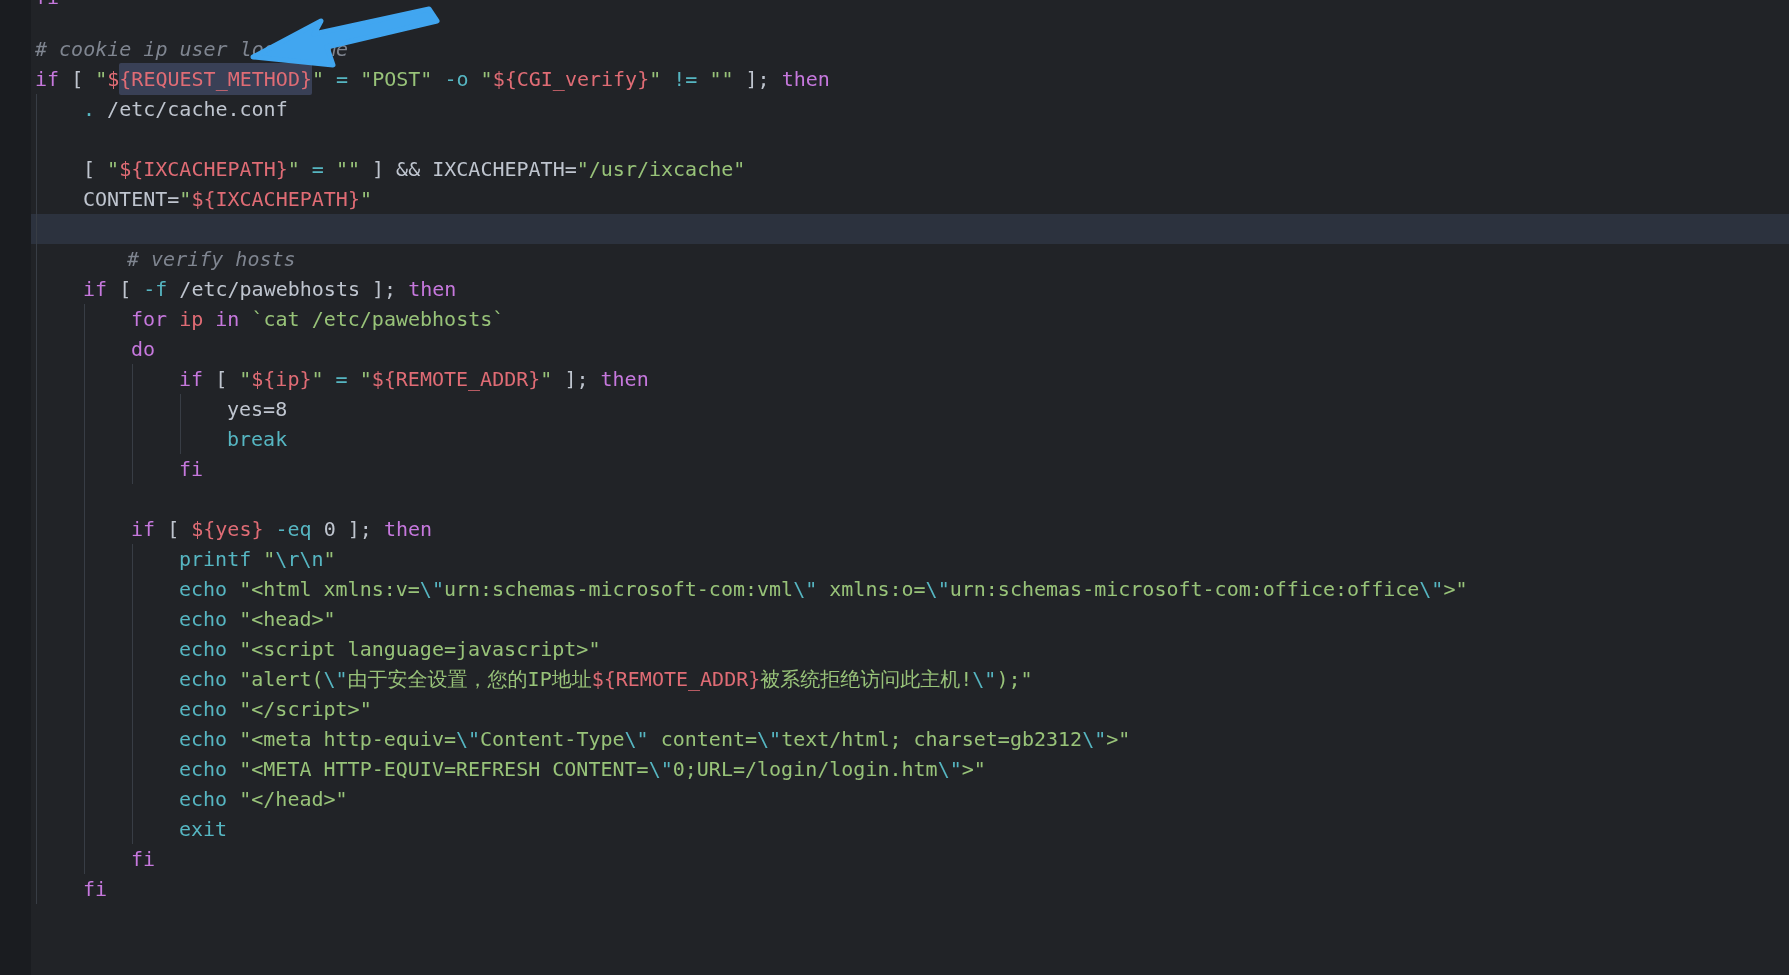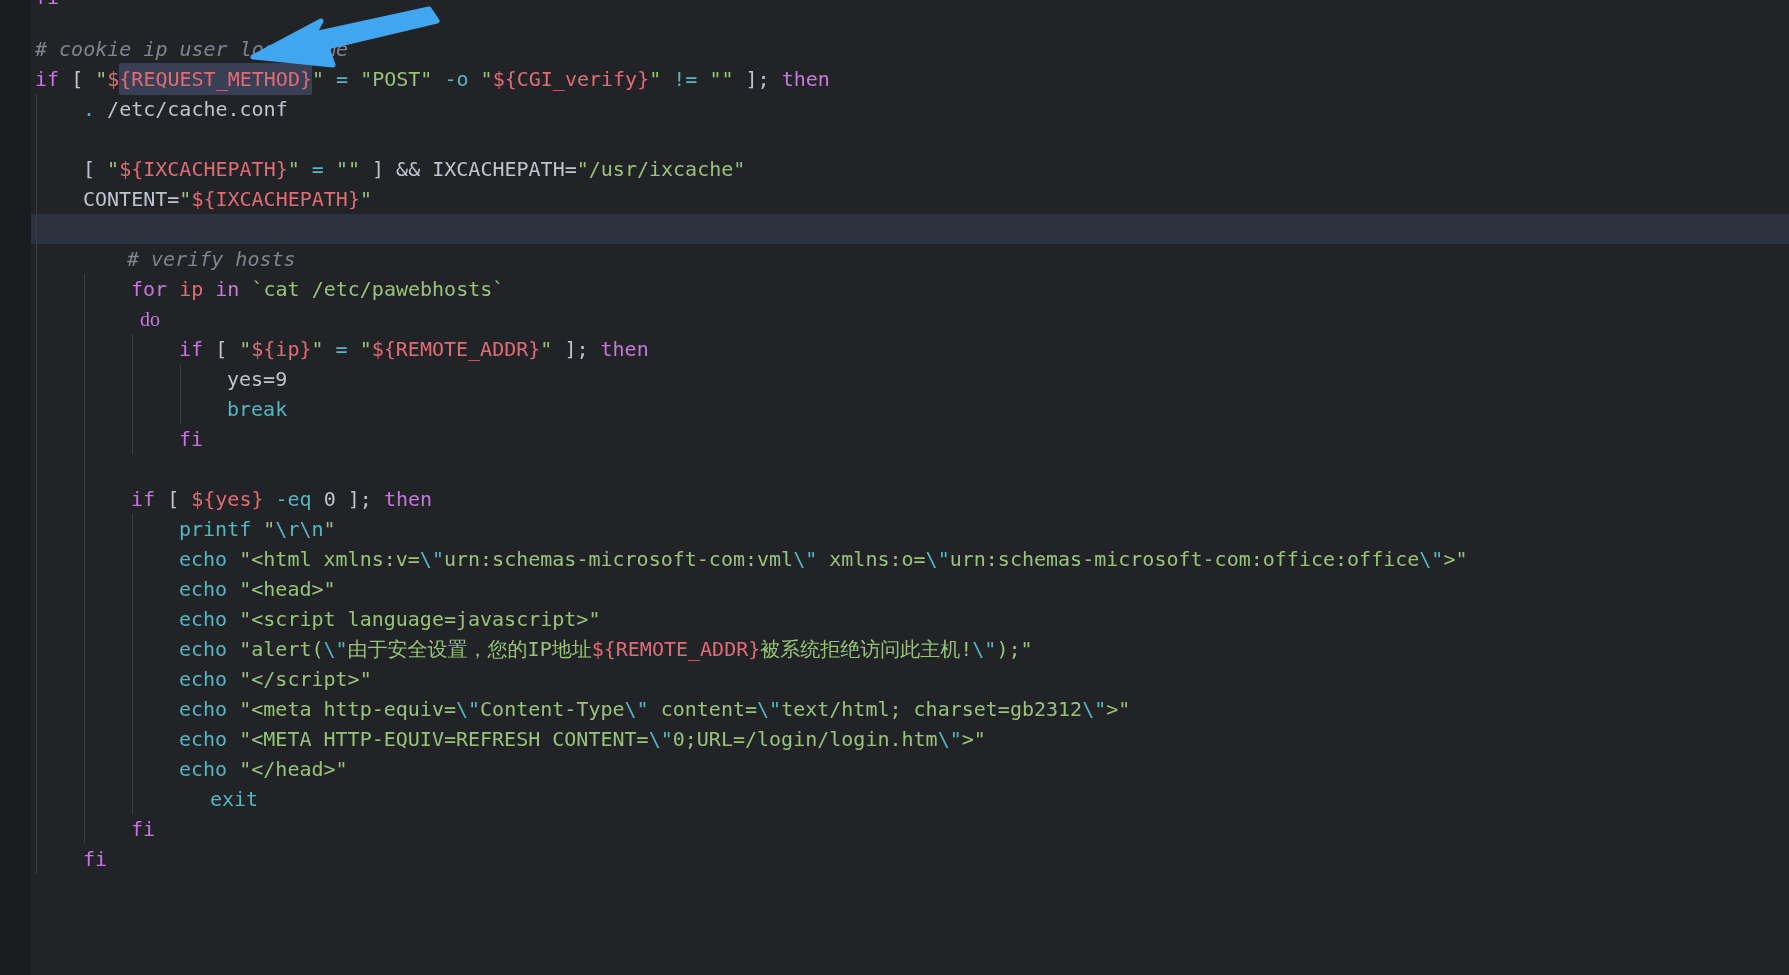--- a/index.html
+++ b/index.html
@@ -35,37 +35,38 @@
   <div id="frag" class="tk-k">fi</div>
   <div id="code-area">
       <div class="line"><span class="lt" style="left: 35px;"><span class="tk-c"># cookie ip user logintime</span></span></div>
       <div class="line"><span class="lt" style="left: 35px;"><span class="tk-k">if</span><span class="tk-t"> [ </span><span class="tk-s">"</span><span class="tk-v">$</span><span class="tk-v sel">{REQUEST_METHOD}</span><span class="tk-s">"</span><span class="tk-t"> </span><span class="tk-b">=</span><span class="tk-t"> </span><span class="tk-s">"POST"</span><span class="tk-t"> </span><span class="tk-b">-o</span><span class="tk-t"> </span><span class="tk-s">"</span><span class="tk-v">${CGI_verify}</span><span class="tk-s">"</span><span class="tk-t"> </span><span class="tk-b">!=</span><span class="tk-t"> </span><span class="tk-s">""</span><span class="tk-t"> ]; </span><span class="tk-k">then</span></span></div>
       <div class="line"><span class="guide" style="left: 36px;"></span><span class="lt" style="left: 83px;"><span class="tk-b">.</span><span class="tk-t"> /etc/cache.conf</span></span></div>
       <div class="line"><span class="guide" style="left: 36px;"></span><span class="lt" style="left: 83px;"></span></div>
       <div class="line"><span class="guide" style="left: 36px;"></span><span class="lt" style="left: 83px;"><span class="tk-t">[ </span><span class="tk-s">"</span><span class="tk-v">${IXCACHEPATH}</span><span class="tk-s">"</span><span class="tk-t"> </span><span class="tk-b">=</span><span class="tk-t"> </span><span class="tk-s">""</span><span class="tk-t"> ] &amp;&amp; IXCACHEPATH=</span><span class="tk-s">"/usr/ixcache"</span></span></div>
       <div class="line"><span class="guide" style="left: 36px;"></span><span class="lt" style="left: 83px;"><span class="tk-t">CONTENT=</span><span class="tk-s">"</span><span class="tk-v">${IXCACHEPATH}</span><span class="tk-s">"</span></span></div>
       <div class="line hl"><span class="guide" style="left: 36px;"></span><span class="lt" style="left: 83px;"></span></div>
       <div class="line"><span class="guide" style="left: 36px;"></span><span class="lt" style="left: 83px; margin-left: 44px;"><span class="tk-c"># verify hosts</span></span></div>
+      <div class="line"><span class="guide" style="left: 36px;"></span><span class="lt" style="left: 83px;"><span class="tk-k">if</span><span class="tk-t"> [ </span><span class="tk-b">-f</span><span class="tk-t"> /etc/pawebhosts ]; </span><span class="tk-k">then</span></span></div>
       <div class="line"><span class="guide" style="left: 36px;"></span><span class="guide" style="left: 84px;"></span><span class="lt" style="left: 131px;"><span class="tk-k">for</span><span class="tk-t"> </span><span class="tk-v">ip</span><span class="tk-t"> </span><span class="tk-k">in</span><span class="tk-t"> </span><span class="tk-s">`cat /etc/pawebhosts`</span></span></div>
-      <div class="line"><span class="guide" style="left: 36px;"></span><span class="guide" style="left: 84px;"></span><span class="lt" style="left: 140px; font-family: Liberation Serif, serif;"><span class="tk-k">do</span></span></div>
+      <div class="line"><span class="guide" style="left: 36px;"></span><span class="guide" style="left: 84px;"></span><span class="lt" style="left: 131px;"><span class="tk-k">do</span></span></div>
       <div class="line"><span class="guide" style="left: 36px;"></span><span class="guide" style="left: 84px;"></span><span class="guide" style="left: 132px;"></span><span class="lt" style="left: 179px;"><span class="tk-k">if</span><span class="tk-t"> [ </span><span class="tk-s">"</span><span class="tk-v">${ip}</span><span class="tk-s">"</span><span class="tk-t"> </span><span class="tk-b">=</span><span class="tk-t"> </span><span class="tk-s">"</span><span class="tk-v">${REMOTE_ADDR}</span><span class="tk-s">"</span><span class="tk-t"> ]; </span><span class="tk-k">then</span></span></div>
-      <div class="line"><span class="guide" style="left: 36px;"></span><span class="guide" style="left: 84px;"></span><span class="guide" style="left: 132px;"></span><span class="guide" style="left: 180px;"></span><span class="lt" style="left: 227px;"><span class="tk-t">yes=9</span></span></div>
+      <div class="line"><span class="guide" style="left: 36px;"></span><span class="guide" style="left: 84px;"></span><span class="guide" style="left: 132px;"></span><span class="guide" style="left: 180px;"></span><span class="lt" style="left: 227px;"><span class="tk-t">yes=8</span></span></div>
       <div class="line"><span class="guide" style="left: 36px;"></span><span class="guide" style="left: 84px;"></span><span class="guide" style="left: 132px;"></span><span class="guide" style="left: 180px;"></span><span class="lt" style="left: 227px;"><span class="tk-b">break</span></span></div>
       <div class="line"><span class="guide" style="left: 36px;"></span><span class="guide" style="left: 84px;"></span><span class="guide" style="left: 132px;"></span><span class="lt" style="left: 179px;"><span class="tk-k">fi</span></span></div>
       <div class="line"><span class="guide" style="left: 36px;"></span><span class="guide" style="left: 84px;"></span><span class="lt" style="left: 131px;"></span></div>
       <div class="line"><span class="guide" style="left: 36px;"></span><span class="guide" style="left: 84px;"></span><span class="lt" style="left: 131px;"><span class="tk-k">if</span><span class="tk-t"> [ </span><span class="tk-v">${yes}</span><span class="tk-t"> </span><span class="tk-b">-eq</span><span class="tk-t"> 0 ]; </span><span class="tk-k">then</span></span></div>
       <div class="line"><span class="guide" style="left: 36px;"></span><span class="guide" style="left: 84px;"></span><span class="guide" style="left: 132px;"></span><span class="lt" style="left: 179px;"><span class="tk-b">printf</span><span class="tk-t"> </span><span class="tk-s">"</span><span class="tk-e">\r\n</span><span class="tk-s">"</span></span></div>
       <div class="line"><span class="guide" style="left: 36px;"></span><span class="guide" style="left: 84px;"></span><span class="guide" style="left: 132px;"></span><span class="lt" style="left: 179px;"><span class="tk-b">echo</span><span class="tk-t"> </span><span class="tk-s">"&lt;html xmlns:v=</span><span class="tk-e">\"</span><span class="tk-s">urn:schemas-microsoft-com:vml</span><span class="tk-e">\"</span><span class="tk-s"> xmlns:o=</span><span class="tk-e">\"</span><span class="tk-s">urn:schemas-microsoft-com:office:office</span><span class="tk-e">\"</span><span class="tk-s">&gt;"</span></span></div>
       <div class="line"><span class="guide" style="left: 36px;"></span><span class="guide" style="left: 84px;"></span><span class="guide" style="left: 132px;"></span><span class="lt" style="left: 179px;"><span class="tk-b">echo</span><span class="tk-t"> </span><span class="tk-s">"&lt;head&gt;"</span></span></div>
       <div class="line"><span class="guide" style="left: 36px;"></span><span class="guide" style="left: 84px;"></span><span class="guide" style="left: 132px;"></span><span class="lt" style="left: 179px;"><span class="tk-b">echo</span><span class="tk-t"> </span><span class="tk-s">"&lt;script language=javascript&gt;"</span></span></div>
       <div class="line"><span class="guide" style="left: 36px;"></span><span class="guide" style="left: 84px;"></span><span class="guide" style="left: 132px;"></span><span class="lt" style="left: 179px;"><span class="tk-b">echo</span><span class="tk-t"> </span><span class="tk-s">"alert(</span><span class="tk-e">\"</span><span class="tk-s">由于安全设置，您的IP地址</span><span class="tk-v">${REMOTE_ADDR}</span><span class="tk-s">被系统拒绝访问此主机!</span><span class="tk-e">\"</span><span class="tk-s">);"</span></span></div>
       <div class="line"><span class="guide" style="left: 36px;"></span><span class="guide" style="left: 84px;"></span><span class="guide" style="left: 132px;"></span><span class="lt" style="left: 179px;"><span class="tk-b">echo</span><span class="tk-t"> </span><span class="tk-s">"&lt;/script&gt;"</span></span></div>
       <div class="line"><span class="guide" style="left: 36px;"></span><span class="guide" style="left: 84px;"></span><span class="guide" style="left: 132px;"></span><span class="lt" style="left: 179px;"><span class="tk-b">echo</span><span class="tk-t"> </span><span class="tk-s">"&lt;meta http-equiv=</span><span class="tk-e">\"</span><span class="tk-s">Content-Type</span><span class="tk-e">\"</span><span class="tk-s"> content=</span><span class="tk-e">\"</span><span class="tk-s">text/html; charset=gb2312</span><span class="tk-e">\"</span><span class="tk-s">&gt;"</span></span></div>
       <div class="line"><span class="guide" style="left: 36px;"></span><span class="guide" style="left: 84px;"></span><span class="guide" style="left: 132px;"></span><span class="lt" style="left: 179px;"><span class="tk-b">echo</span><span class="tk-t"> </span><span class="tk-s">"&lt;META HTTP-EQUIV=REFRESH CONTENT=</span><span class="tk-e">\"</span><span class="tk-s">0;URL=/login/login.htm</span><span class="tk-e">\"</span><span class="tk-s">&gt;"</span></span></div>
       <div class="line"><span class="guide" style="left: 36px;"></span><span class="guide" style="left: 84px;"></span><span class="guide" style="left: 132px;"></span><span class="lt" style="left: 179px;"><span class="tk-b">echo</span><span class="tk-t"> </span><span class="tk-s">"&lt;/head&gt;"</span></span></div>
-      <div class="line"><span class="guide" style="left: 36px;"></span><span class="guide" style="left: 84px;"></span><span class="guide" style="left: 132px;"></span><span class="lt" style="left: 179px; margin-left: 31px;"><span class="tk-b">exit</span></span></div>
+      <div class="line"><span class="guide" style="left: 36px;"></span><span class="guide" style="left: 84px;"></span><span class="guide" style="left: 132px;"></span><span class="lt" style="left: 179px;"><span class="tk-b">exit</span></span></div>
       <div class="line"><span class="guide" style="left: 36px;"></span><span class="guide" style="left: 84px;"></span><span class="lt" style="left: 131px;"><span class="tk-k">fi</span></span></div>
       <div class="line"><span class="guide" style="left: 36px;"></span><span class="lt" style="left: 83px;"><span class="tk-k">fi</span></span></div>
     </div>
   <svg id="arrow" width="460" height="80" viewBox="0 0 460 80">
     <path d="M253 57 L321 21 L314 34 L429 9 L437 21 L327 47 L333 65 Z" fill="#41a6f0" stroke="#41a6f0" stroke-width="5" stroke-linejoin="round"></path>
   </svg>
 </div>
 
 </body></html>

